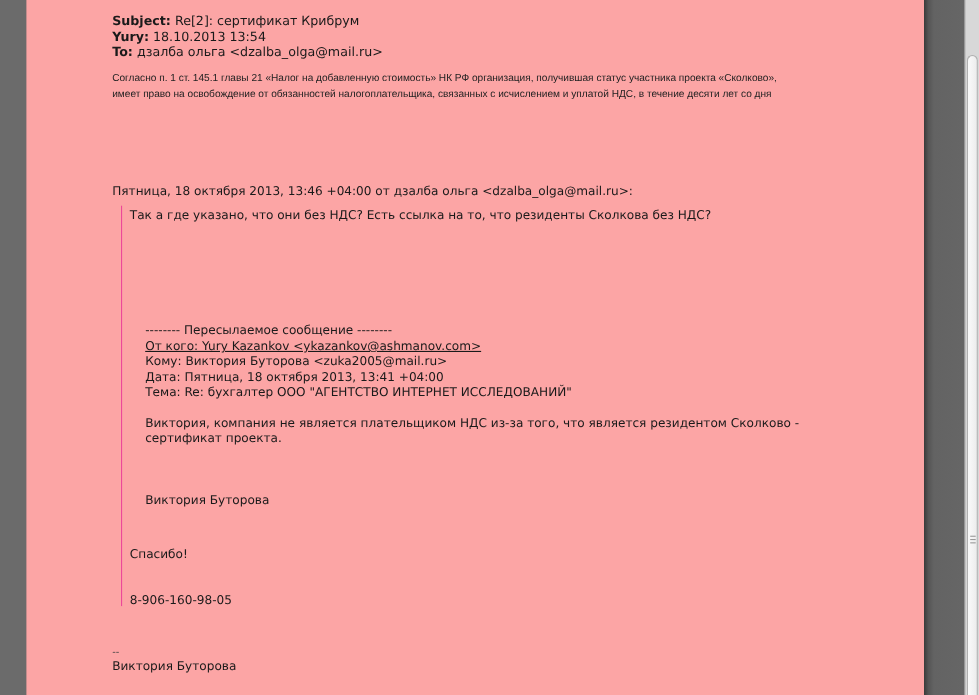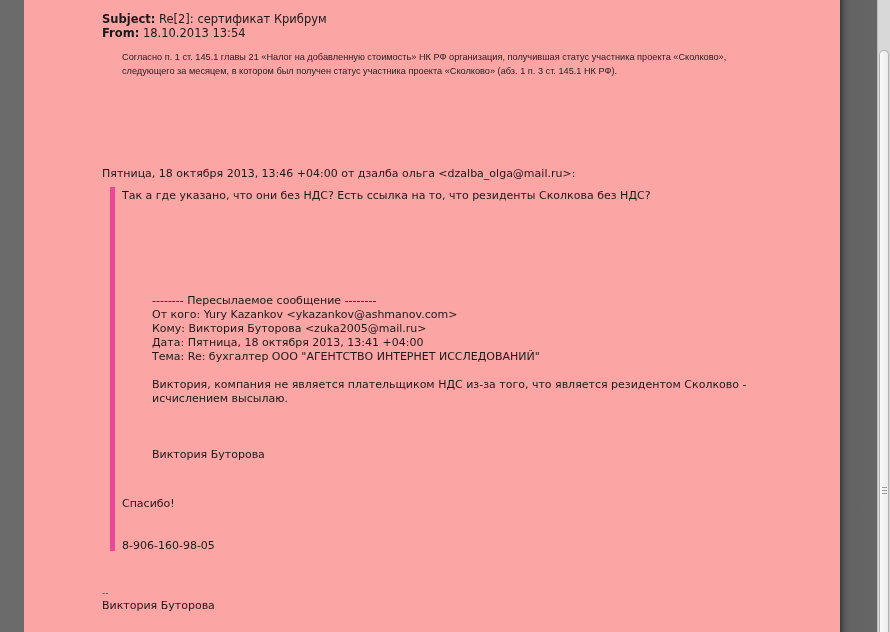--- a/index.html
+++ b/index.html
@@ -79,44 +79,44 @@
       font-weight: bold;
     }
     .notice {
       margin-top: 10px;
       font-family: "Liberation Sans", sans-serif;
       font-size: 9.2px;
       line-height: 14px;
       color: #222;
       width: 660px;
     }
-    .notice div { white-space: nowrap; margin-left: 20px; }
+    .notice div { white-space: nowrap; }
 
     .body-text {
       font-size: 11px;
       line-height: 14px;
       white-space: nowrap;
     }
     .reply-header {
       position: absolute;
       left: 0;
       top: 155px;
     }
     .quote {
       position: absolute;
       left: 8px;
       top: 175px;
       height: 364px;
-      border-left: 5px solid #ec4899;
+      border-left: 1px solid #ec4899;
       padding-left: 7px;
       width: 700px;
       text-align: right;
     }
     .quote .line { position: absolute; left: 7px; }
-    .fwd .line { left: 21px; margin-left: 16px; }
+    .fwd .line { left: 21px; }
 
     .signature {
       position: absolute;
       left: 0;
       top: 575px;
     }
     .sig-dash { font-size: 9px; line-height: 12px; color: #444; }
   </style>
 </head>
 <body>
@@ -125,43 +125,47 @@
 
 <div class="page">
   <div class="content">
 
     <div>
       <div class="hdr-line">
         <b>Subject:</b>
         <span>Re[2]: сертификат Крибрум</span>
       </div>
       <div class="hdr-line">
-        <b>From:</b>
+        <b>Yury:</b>
         <span>18.10.2013 13:54</span>
+      </div>
+      <div class="hdr-line">
+        <b>To:</b>
+        <span>дзалба ольга &lt;dzalba_olga@mail.ru&gt;</span>
       </div>
     </div>
 
     <div class="notice">
       <div>Согласно п. 1 ст. 145.1 главы 21 «Налог на добавленную стоимость» НК РФ организация, получившая статус участника проекта «Сколково»,</div>
-      <div>следующего за месяцем, в котором был получен статус участника проекта «Сколково» (абз. 1 п. 3 ст. 145.1 НК РФ).</div>
+      <div>имеет право на освобождение от обязанностей налогоплательщика, связанных с исчислением и уплатой НДС, в течение десяти лет со дня</div>
     </div>
 
     <div class="body-text reply-header">Пятница, 18 октября 2013, 13:46 +04:00 от дзалба ольга &lt;dzalba_olga@mail.ru&gt;:</div>
 
     <div class="quote body-text">
       <div class="line" style="top:2px;">Так а где указано, что они без НДС? Есть ссылка на то, что резиденты Сколкова без НДС?</div>
 
       <div class="fwd">
         <div class="line" style="top:107px;">-------- Пересылаемое сообщение --------</div>
-        <div class="line" style="top:121px;">От кого: Yury Kazankov &lt;ykazankov@ashmanov.com&gt;</div>
+        <div class="line" style="top:121px;text-decoration:underline;">От кого: Yury Kazankov &lt;ykazankov@ashmanov.com&gt;</div>
         <div class="line" style="top:135px;">Кому: Виктория Буторова &lt;zuka2005@mail.ru&gt;</div>
         <div class="line" style="top:149px;">Дата: Пятница, 18 октября 2013, 13:41 +04:00</div>
         <div class="line" style="top:163px;">Тема: Re: бухгалтер ООО "АГЕНТСТВО ИНТЕРНЕТ ИССЛЕДОВАНИЙ"</div>
         <div class="line" style="top:191px;">Виктория, компания не является плательщиком НДС из-за того, что является резидентом Сколково -</div>
-        <div class="line" style="top:205px;">исчислением высылаю.</div>
+        <div class="line" style="top:205px;">сертификат проекта.</div>
         <div class="line" style="top:261px;">Виктория Буторова</div>
       </div>
 
       <div class="line" style="top:310px;">Спасибо!</div>
       <div class="line" style="top:352px;">8-906-160-98-05</div>
     </div>
 
     <div class="signature body-text">
       <div class="sig-dash">--</div>
       <div>Виктория Буторова</div>

